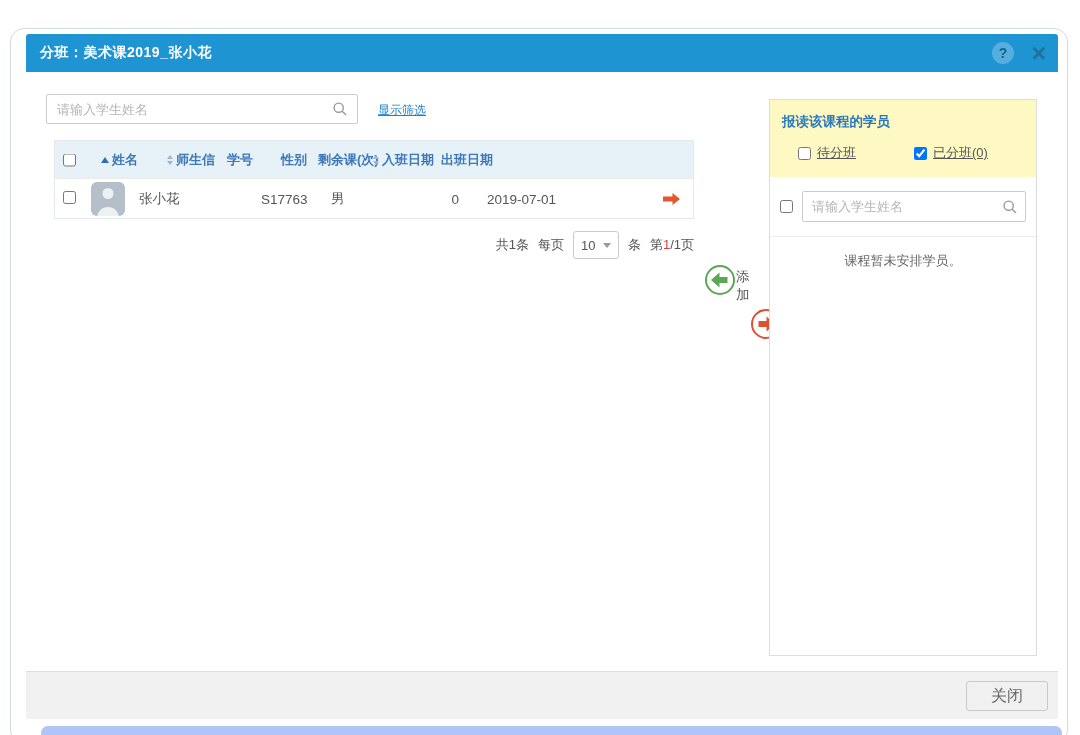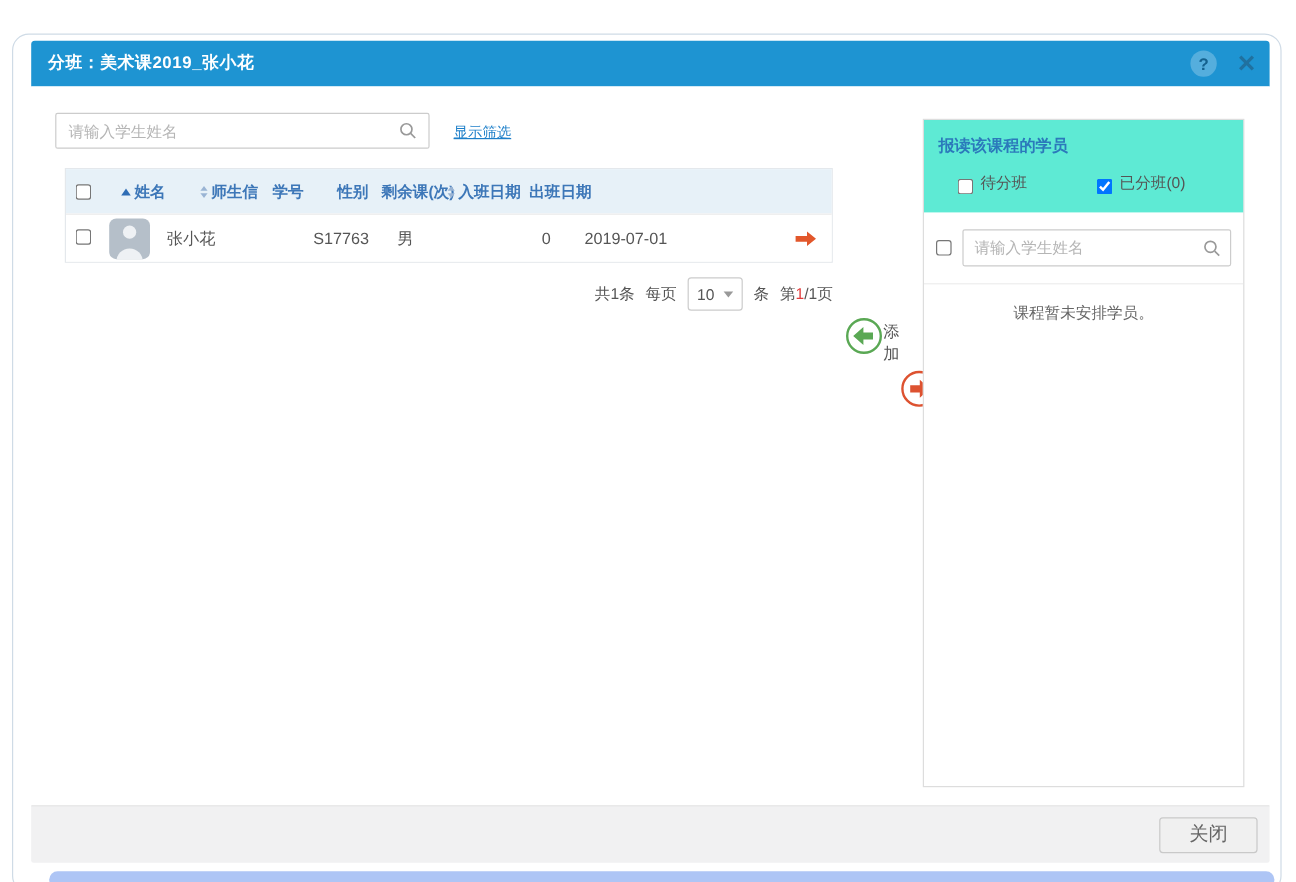--- a/index.html
+++ b/index.html
@@ -133,24 +133,24 @@
   .act-label { margin-top:4px; }
   .mt-add { margin-top:0; }
   .mt-remove { margin-top:44px; }
   .mt-more { margin-top:46px; }
 
   
   .right-panel {
     position:absolute; left:743px; top:27px; width:268px; height:557px;
     border:1px solid #ddd; background:#fff;
   }
-  .rp-header { background:#5eead4; padding:13px 12px 15px; }
+  .rp-header { background:#fef9c3; padding:13px 12px 15px; }
   .rp-title { color:#2b79bb; font-weight:bold; font-size:13.5px; }
   .rp-filters { display:flex; margin-top:13px; font-size:13px; color:#555; align-items:center; }
-  .rp-filter { display:flex; align-items:flex-end; gap:6px; }
+  .rp-filter { display:flex; align-items:center; gap:6px;text-decoration:underline; }
   .f-wait { margin-left:16px; }
   .f-assigned { margin-left:58px; }
   .rp-search-row {
     display:flex; align-items:center; gap:9px; padding:14px 10px;
     border-bottom:1px solid #ededed; position:relative;
   }
   .rp-input {
     flex:1; height:31px; border:1px solid #ccc; border-radius:2px;
     padding:0 28px 0 9px; font-size:13px; color:#555; font-family:inherit; outline:none;
   }

